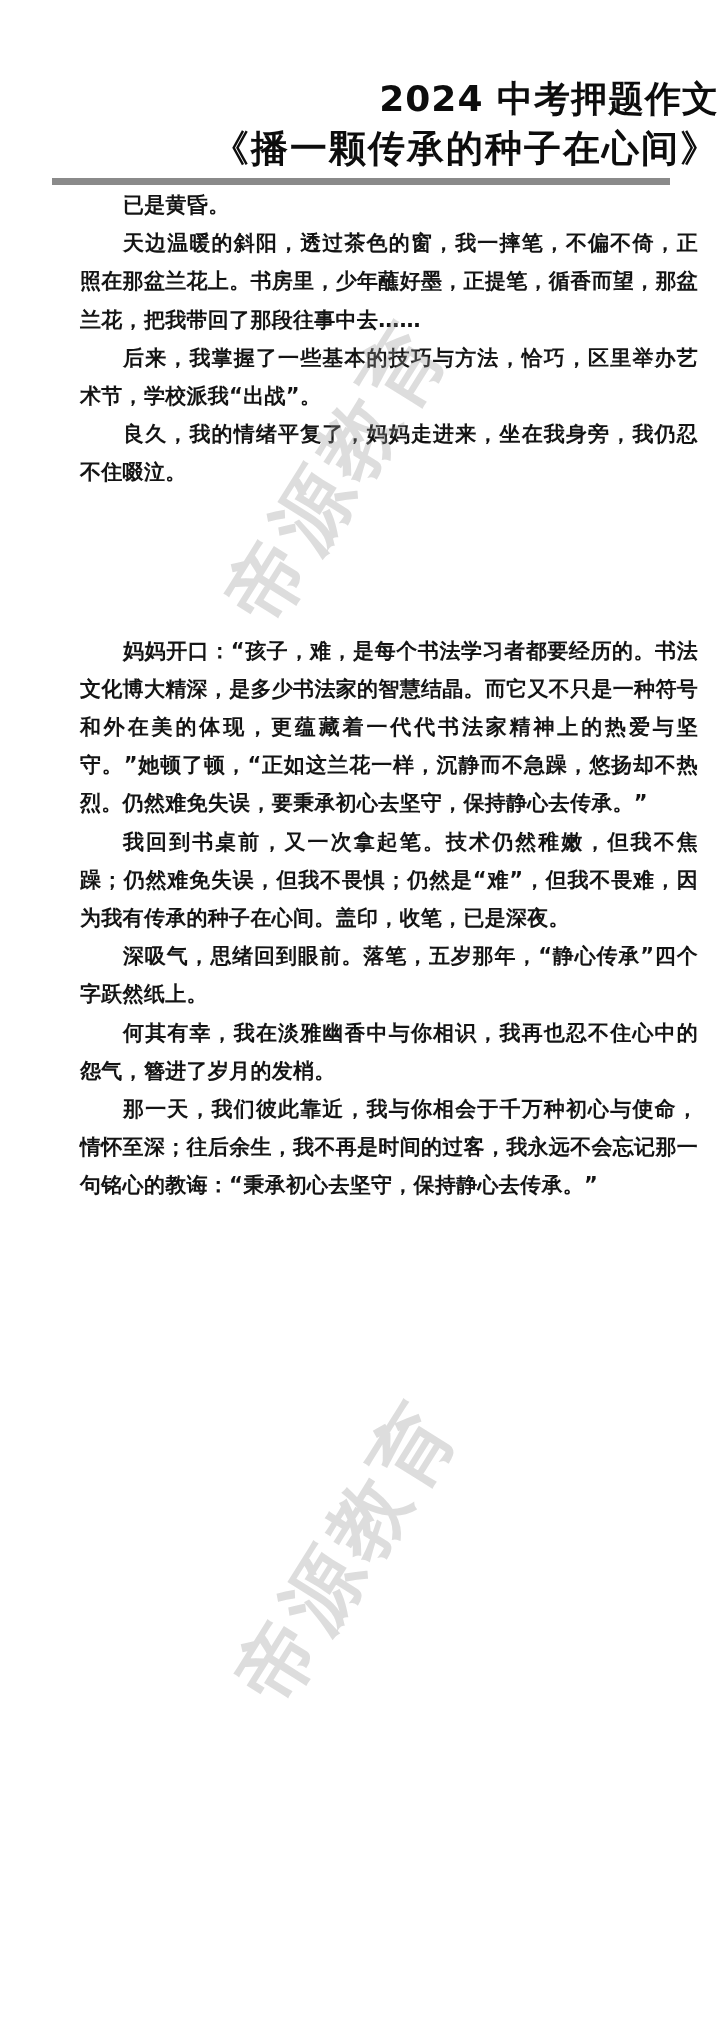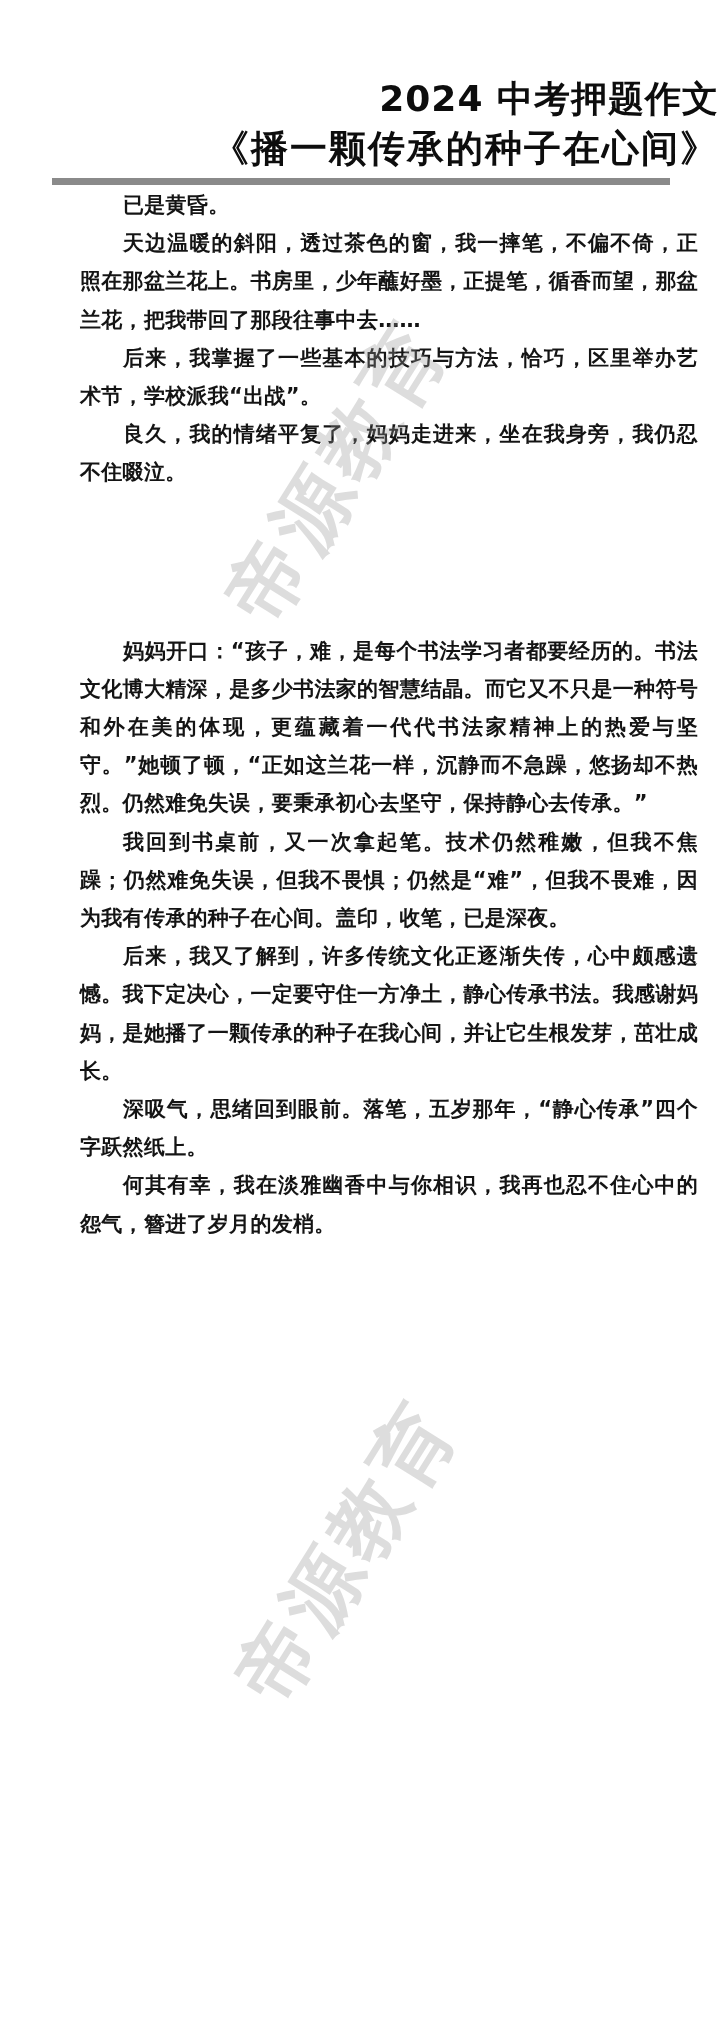--- a/index.html
+++ b/index.html
@@ -100,21 +100,21 @@
   <div class="body-text">
     <p class="para">已是黄昏。</p>
     <p class="para">天边温暖的斜阳，透过茶色的窗，我一摔笔，不偏不倚，正照在那盆兰花上。书房里，少年蘸好墨，正提笔，循香而望，那盆兰花，把我带回了那段往事中去……</p>
     <p class="para">后来，我掌握了一些基本的技巧与方法，恰巧，区里举办艺术节，学校派我“出战”。</p>
     <p class="para">良久，我的情绪平复了，妈妈走进来，坐在我身旁，我仍忍不住啜泣。</p>
 
     <div class="gap"></div>
 
     <p class="para">妈妈开口：“孩子，难，是每个书法学习者都要经历的。书法文化博大精深，是多少书法家的智慧结晶。而它又不只是一种符号和外在美的体现，更蕴藏着一代代书法家精神上的热爱与坚守。”她顿了顿，“正如这兰花一样，沉静而不急躁，悠扬却不热烈。仍然难免失误，要秉承初心去坚守，保持静心去传承。”</p>
     <p class="para">我回到书桌前，又一次拿起笔。技术仍然稚嫩，但我不焦躁；仍然难免失误，但我不畏惧；仍然是“难”，但我不畏难，因为我有传承的种子在心间。盖印，收笔，已是深夜。</p>
-    <p class="para">后来，我又了解到，许多传统文化正逐渐失传，心中颇感遗憾。我下定决心，一定要守住一方净土，静心传承书法。我感谢妈妈，是她播了一颗传承的种子在我心间，并让它生根发芽，茁壮成长。</p>
     <p class="para">深吸气，思绪回到眼前。落笔，五岁那年，“静心传承”四个字跃然纸上。</p>
     <p class="para">何其有幸，我在淡雅幽香中与你相识，我再也忍不住心中的怨气，簪进了岁月的发梢。</p>
+    <p class="para">那一天，我们彼此靠近，我与你相会于千万种初心与使命，情怀至深；往后余生，我不再是时间的过客，我永远不会忘记那一句铭心的教诲：“秉承初心去坚守，保持静心去传承。”</p>
   </div>
 
   <div class="watermark wm1">帝源教育</div>
   <div class="watermark wm2">帝源教育</div>
 
 </div>
 
 </body></html>

